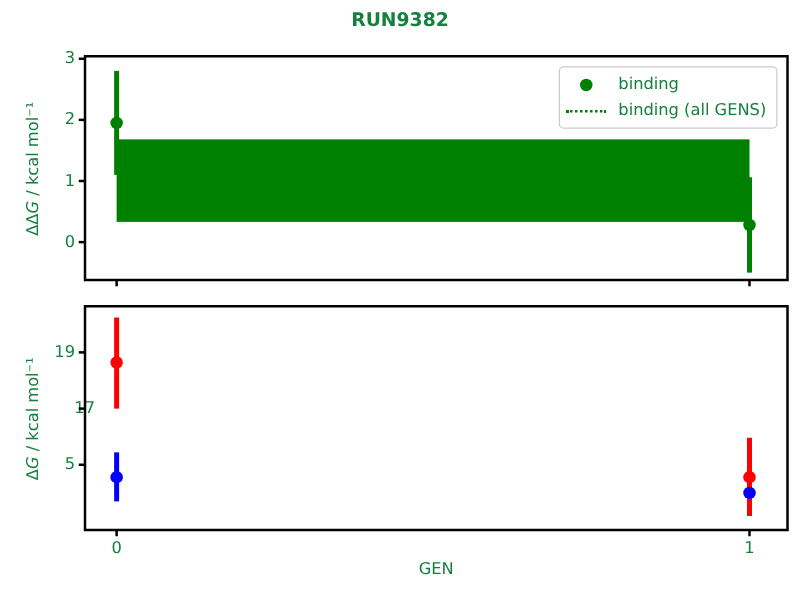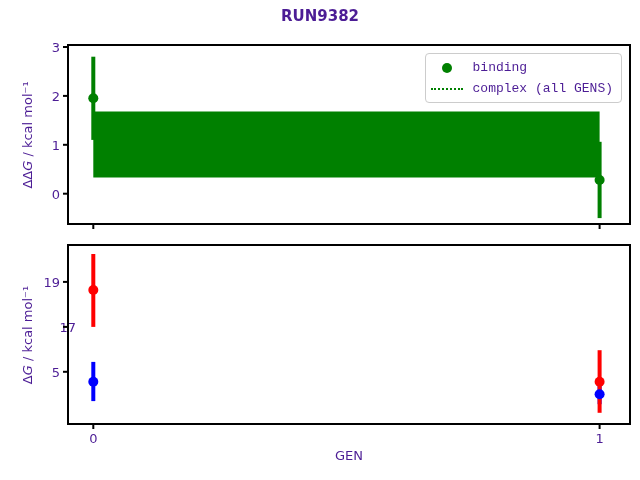--- a/index.html
+++ b/index.html
@@ -1,18 +1,18 @@
 <!DOCTYPE html>
 <html><head>
 <meta charset="utf-8">
 <style>
   html,body{margin:0;padding:0;background:#fff;}
   .figure{
     position:relative;width:640px;height:480px;background:#fff;
-    font-family:"DejaVu Sans",sans-serif;color:#4c1d95;overflow:hidden;
+    font-family:"DejaVu Sans",sans-serif;color:#15803d;overflow:hidden;
   }
   .figure svg{position:absolute;left:0;top:0;}
   .fig-title{
     position:absolute;left:0;right:0;top:7px;text-align:center;
     font-size:15px;font-weight:bold;
   }
   .ylabel{
     position:absolute;transform:translate(-50%,-50%) rotate(-90deg);
     font-size:13px;white-space:nowrap;
   }
@@ -40,32 +40,32 @@
 </head>
 <body>
 
 <div class="figure" id="figure">
   <div class="fig-title">RUN9382</div>
 <div class="ytick" style="left: 20px; top: 193.7px;">0</div>
     <div class="ytick" style="left: 20px; top: 144.8px;">1</div>
     <div class="ytick" style="left: 20px; top: 95.9px;">2</div>
     <div class="ytick" style="left: 20px; top: 47px;">3</div>
     <div class="ylabel" style="left: 27px; top: 134.5px;"><span>ΔΔ</span><i>G</i><span> / kcal mol⁻¹</span></div>
-    <div class="legend" style="top: 53px; right: 18px; border-color: rgb(204, 204, 204); font-family: Liberation Mono, monospace;">
+    <div class="legend" style="top: 53px; right: 18px; border-color: rgb(204, 204, 204);">
       <div class="lrow">
         <span class="lmark">
           <span class="ldot" style="background: rgb(0, 128, 0);"></span>
         </span>
         <span class="llabel">binding</span>
       </div>
       <div class="lrow">
         <span class="lmark">
           <span class="lline" style="border-color: rgb(0, 128, 0);"></span>
         </span>
-        <span class="llabel">complex (all GENS)</span>
+        <span class="llabel">binding (all GENS)</span>
       </div>
     </div>
     <div class="ytick" style="left: 20px; top: 371.8px;">5</div>
     <div class="ytick" style="left: 36px; top: 326.9px;">17</div>
     <div class="ytick" style="left: 20px; top: 281.9px;">19</div>
     <div class="xtick" style="left: 93.3px; top: 431px;">0</div>
     <div class="xtick" style="left: 599.6px; top: 431px;">1</div>
     <div class="ylabel" style="left: 27px; top: 334.5px;"><span>Δ</span><i>G</i><span> / kcal mol⁻¹</span></div>
     <div class="xlabel" style="left: 349px; top: 448px; text-align: center;">GEN</div>
     <svg width="640" height="480" viewBox="0 0 640 480">

